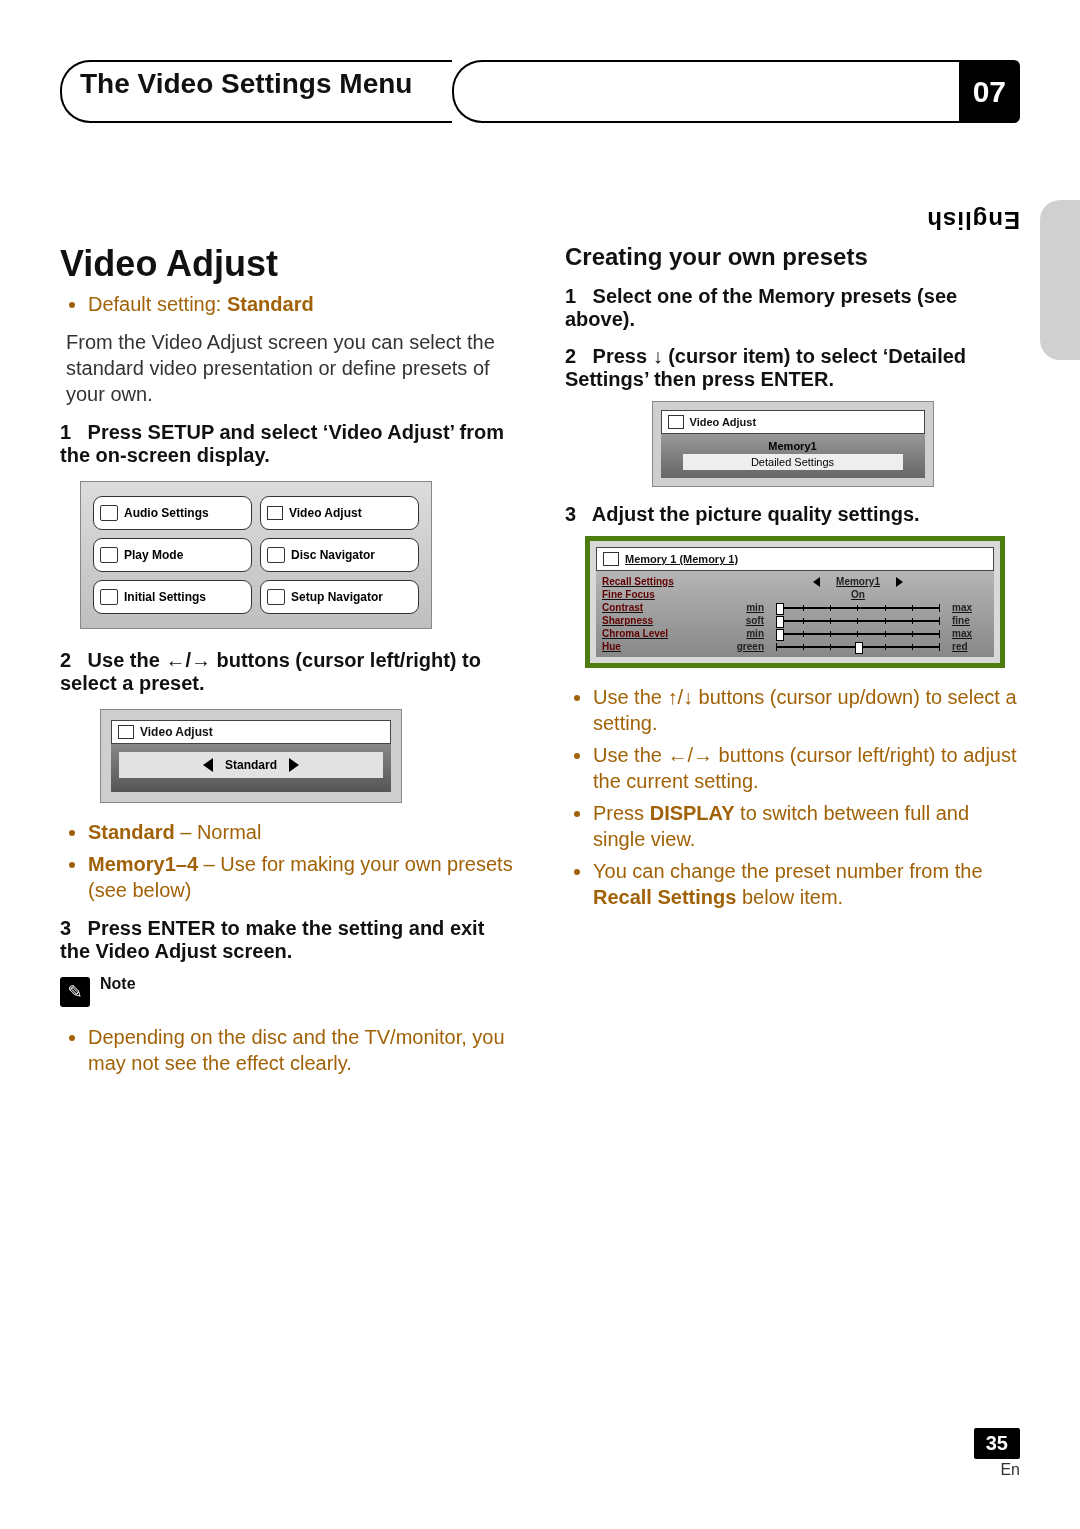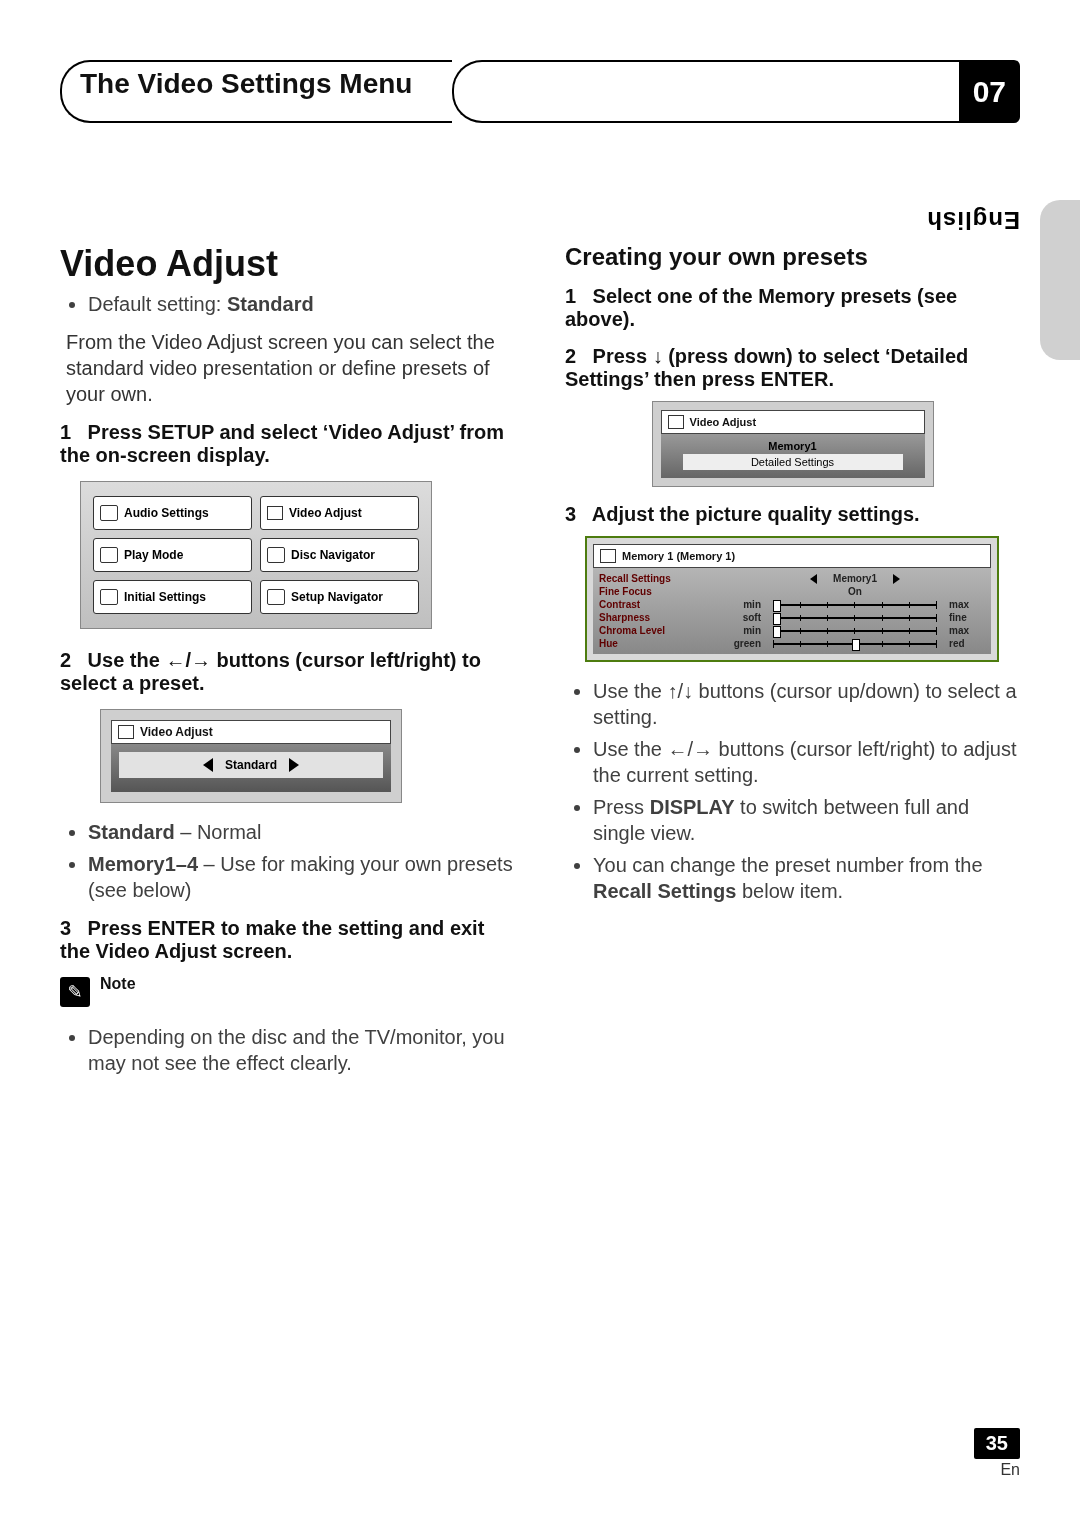--- a/index.html
+++ b/index.html
@@ -91,21 +91,21 @@
     font-weight: 800;
     margin: 0 0 6px 0;
   }
   h2.subsection {
     font-size: 24px;
     font-weight: 800;
     margin: 0 0 10px 0;
   }
   p { font-size: 20px; margin: 0 0 12px 6px; line-height: 1.3; color: #333; }
   ul.plain { list-style: disc; padding-left: 28px; margin: 4px 0 12px 0; }
-  ul.plain li { font-size: 20px; margin-bottom: 6px; color: #404040; line-height: 1.3;}
+  ul.plain li { font-size: 20px; margin-bottom: 6px; color: #a16207; line-height: 1.3;}
   .step { font-size: 20px; font-weight: bold; margin: 14px 0 10px 0; }
   .step .num { display: inline-block; width: 22px; }
 
   
   .osd {
     margin: 14px 0 20px 20px;
     border: 1px solid #888;
     background: linear-gradient(#636363, #4f4f4f);
     width: 350px;
     color: #fff;
@@ -114,21 +114,21 @@
   .osd-grid {
     display: grid;
     grid-template-columns: 1fr 1fr;
     gap: 8px;
     padding: 14px 12px;
     background: linear-gradient(#dcdcdc,#bfbfbf);
   }
   .osd-btn {
     background: #fff;
     border: 1px solid #333;
-    border-radius: 3px;
+    border-radius: 9px;
     padding: 8px 6px;
     color: #000;
     font-size: 12px;
     font-weight: bold;
     display: flex;
     align-items: center;
     gap: 6px;
   }
   .osd-btn .ic {
     width: 16px; height: 14px; border: 1px solid #333; border-radius: 2px; display:inline-block;
@@ -193,23 +193,24 @@
     background: linear-gradient(#999,#666);
     margin: 0 8px 8px 8px;
     padding: 4px 0 8px 0;
     color:#000;
   }
   .osd3-row1 { text-align:center; font-size:11px; font-weight:bold; padding:2px 0;}
   .osd3-row2 { background:#eee; text-align:center; font-size:11px; font-weight:normal; padding:2px 0; margin:0 22px;}
 
   .osd4 {
     margin: 10px 0 16px 20px;
-    border: 2px solid #4d7c0f;
+    border: 5px solid #4d7c0f;
     background: #d9d9d9;
     width: 410px;
+    text-decoration: underline;
   }
   .osd4-title {
     background: #fff;
     margin: 6px 6px 0 6px;
     padding: 4px 6px;
     font-size: 11px;
     font-weight: bold;
     display: flex;
     align-items: center;
     gap: 6px;
@@ -376,21 +377,21 @@
     <div class="col">
       <h2 class="subsection">Creating your own presets</h2>
 
       <div class="step">
         <span class="num">1</span>
         <span>Select one of the Memory presets (see above).</span>
       </div>
 
       <div class="step">
         <span class="num">2</span>
-        <span>Press </span><span class="arrow-glyph">↓</span><span> (press down) to select ‘Detailed Settings’ then press ENTER.</span>
+        <span>Press </span><span class="arrow-glyph">↓</span><span> (cursor item) to select ‘Detailed Settings’ then press ENTER.</span>
       </div>
 
       <div class="osd3">
         <div class="osd3-title">
           <span class="tv-ic"></span>
           <span>Video Adjust</span>
         </div>
         <div class="osd3-body">
           <div class="osd3-row1">Memory1</div>
           <div class="osd3-row2">Detailed Settings</div>

